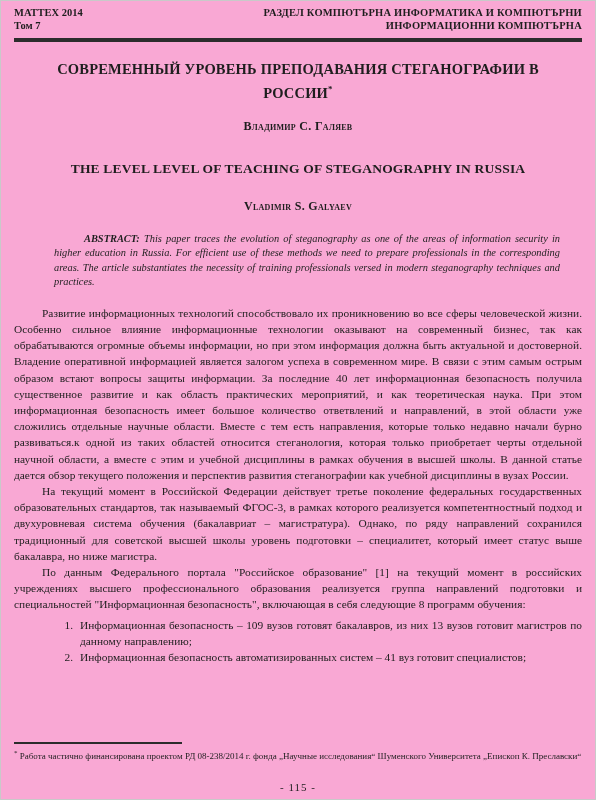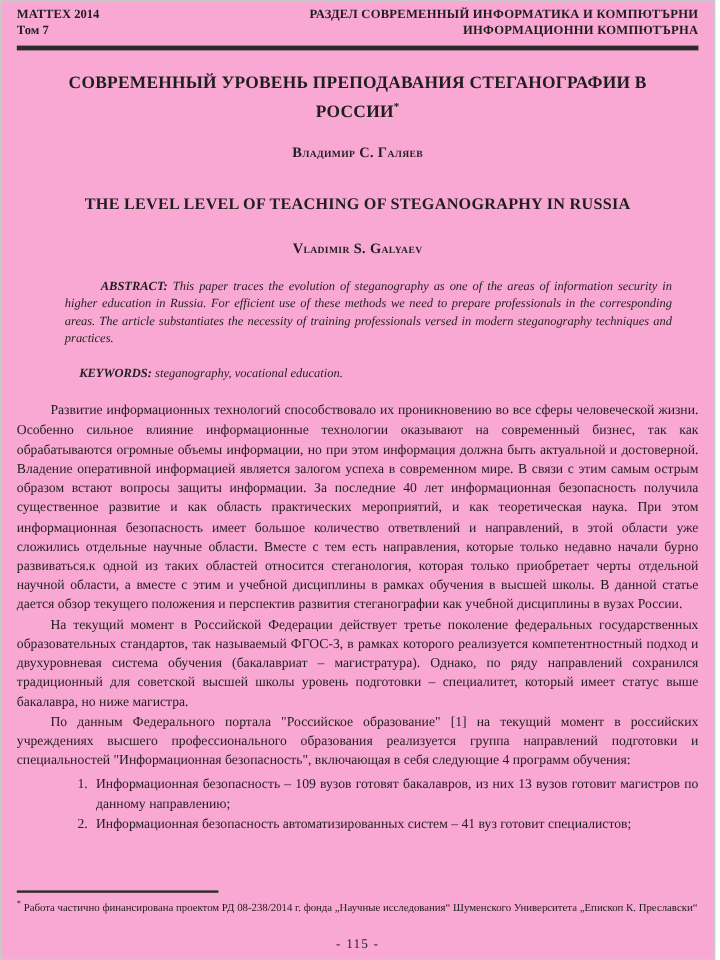--- a/index.html
+++ b/index.html
@@ -122,43 +122,42 @@
 <body>
 
 <div class="page">
 
   <div class="page-header">
     <div class="header-left">
       <div>МАТТЕХ 2014</div>
       <div>Том 7</div>
     </div>
     <div class="header-right">
-      <div>РАЗДЕЛ  СОВРЕМЕННЫЙ ИНФОРМАТИКА И КОМПЮТЪРНИ</div>
+      <div>РАЗДЕЛ  КОМПЮТЪРНА ИНФОРМАТИКА И КОМПЮТЪРНИ</div>
       <div>ИНФОРМАЦИОННИ КОМПЮТЪРНА</div>
     </div>
   </div>
 
   <div class="double-rule"></div>
 
   <h1 class="title-ru"><span>СОВРЕМЕННЫЙ УРОВЕНЬ ПРЕПОДАВАНИЯ СТЕГАНОГРАФИИ В РОССИИ</span><sup>*</sup></h1>
 
   <div class="author author-ru">Владимир С. Галяев</div>
 
   <h2 class="title-en">THE LEVEL LEVEL OF TEACHING OF STEGANOGRAPHY IN RUSSIA</h2>
 
   <div class="author author-en">Vladimir S. Galyaev</div>
 
   <p class="abstract-block"><span class="abstract-label">ABSTRACT:</span> <span>This paper traces the evolution of steganography as one of the areas of information security in higher education in Russia. For efficient use of these methods we need to prepare professionals in the corresponding areas. The article substantiates the necessity of training professionals versed in modern steganography techniques and practices.</span></p>
 
-  <p class="keywords-block"><span class="keywords-label">KEYWORDS:</span> <span>steganography, vocational education.</span></p>
 
   <div class="article-body">
     <p>Развитие информационных технологий способствовало их проникновению во все сферы человеческой жизни. Особенно сильное влияние информационные технологии оказывают на современный бизнес, так как обрабатываются огромные объемы информации, но при этом информация должна быть актуальной и достоверной. Владение оперативной информацией является залогом успеха в современном мире. В связи с этим самым острым образом встают вопросы защиты информации. За последние 40 лет информационная безопасность получила существенное развитие и как область практических мероприятий, и как теоретическая наука. При этом информационная безопасность имеет большое количество ответвлений и направлений, в этой области уже сложились отдельные научные области. Вместе с тем есть направления, которые только недавно начали бурно развиваться.к одной из таких областей относится стеганология, которая только приобретает черты отдельной научной области, а вместе с этим и учебной дисциплины в рамках обучения в высшей школы. В данной статье дается обзор текущего положения и перспектив развития стеганографии как учебной дисциплины  в вузах России.</p>
     <p>На текущий момент в Российской Федерации действует третье поколение федеральных государственных образовательных стандартов, так называемый ФГОС-3, в рамках которого реализуется компетентностный подход и двухуровневая система обучения (бакалавриат – магистратура). Однако, по ряду направлений сохранился традиционный для советской высшей школы уровень подготовки – специалитет, который имеет статус выше бакалавра, но ниже магистра.</p>
-    <p>По данным Федерального портала "Российское образование" [1] на текущий момент в российских учреждениях высшего профессионального образования реализуется группа направлений подготовки и специальностей "Информационная безопасность", включающая в себя следующие 4 программ обучения:</p>
+    <p>По данным Федерального портала "Российское образование" [1] на текущий момент в российских учреждениях высшего профессионального образования реализуется группа направлений подготовки и специальностей "Информационная безопасность", включающая в себя следующие 8 программ обучения:</p>
     <ol class="program-list">
       <li>Информационная безопасность – 109 вузов готовят бакалавров, из них 13 вузов готовит магистров по данному направлению;</li>
       <li>Информационная безопасность автоматизированных систем – 41 вуз готовит специалистов;</li>
     </ol>
   </div>
 
   <div class="page-footer">
     <div class="footnote-rule"></div>
     <p class="footnote"><sup>*</sup> <span>Работа частично финансирована проектом РД 08-238/2014 г. фонда „Научные исследования“  Шуменского Университета „Епископ К. Преславски“</span></p>
     <div class="page-number">- 115 -</div>

